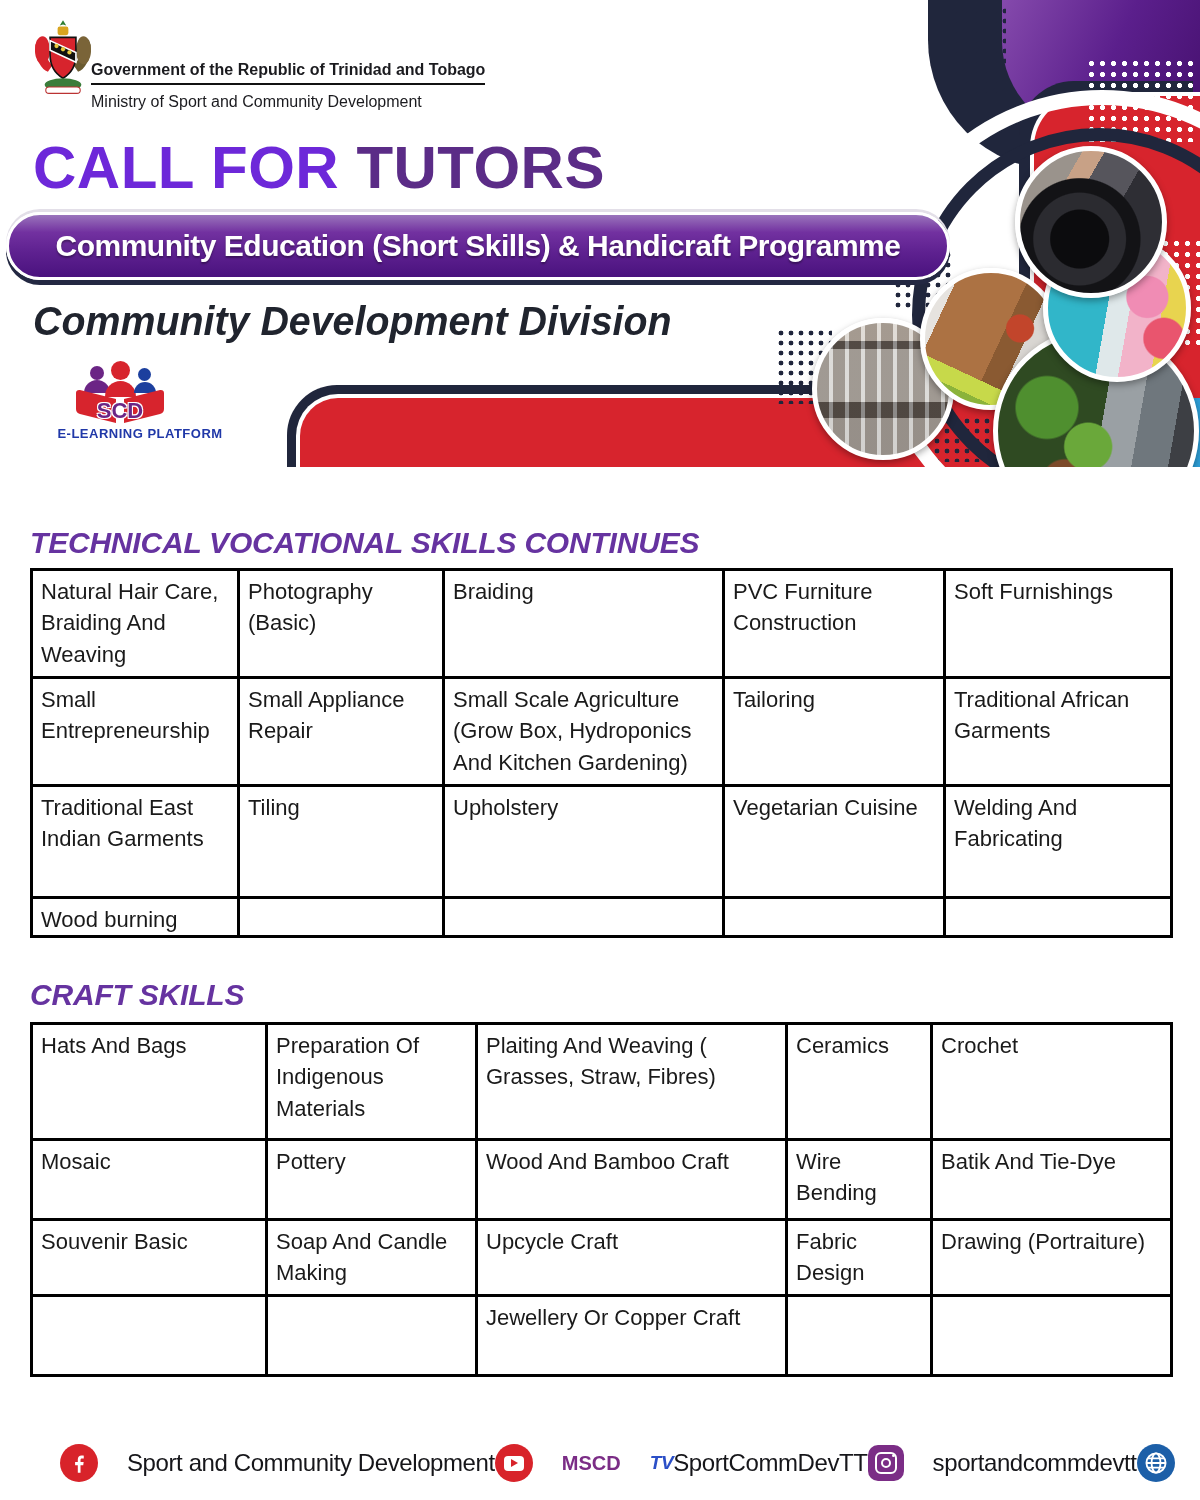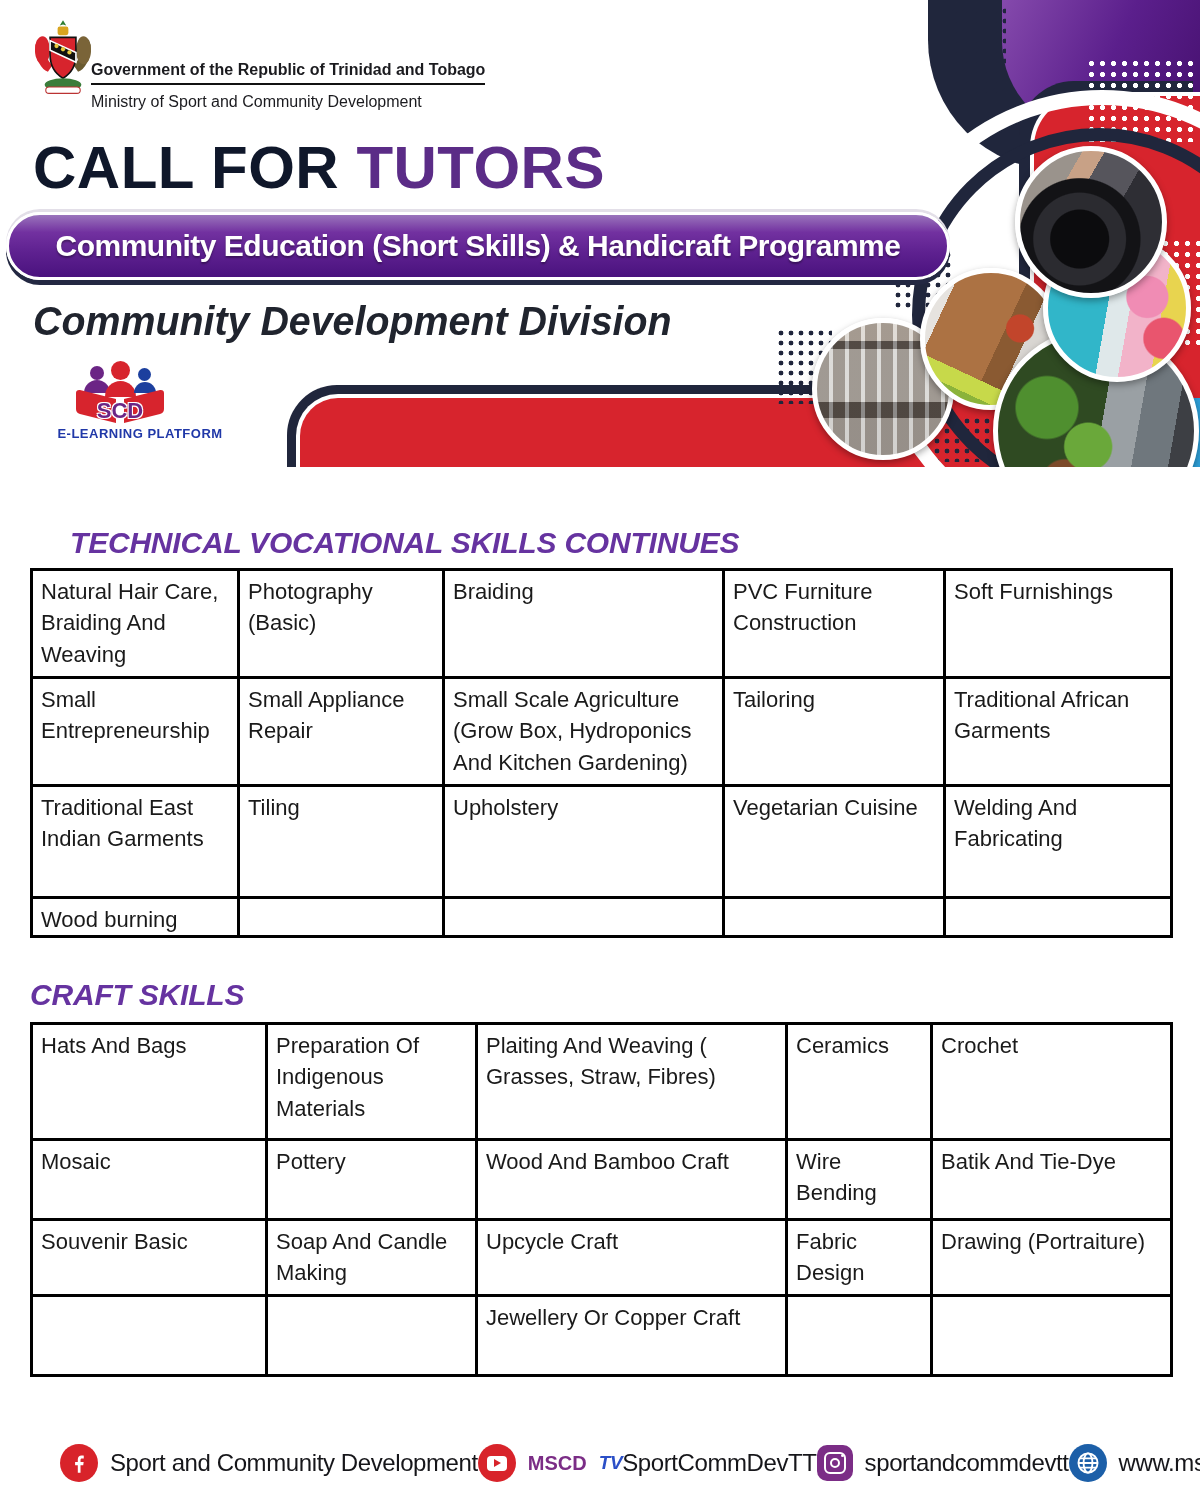--- a/index.html
+++ b/index.html
@@ -43,21 +43,21 @@
     radial-gradient(circle at 25% 38%, #4f8f2f 0 16%, transparent 17%),
     radial-gradient(circle at 46% 58%, #6aa83a 0 15%, transparent 16%),
     radial-gradient(circle at 34% 76%, #7c4a2a 0 11%, transparent 12%),
     linear-gradient(100deg,#2f4a22 0 52%,#9aa0a4 52% 68%,#6f777d 68% 84%,#3d3f44 84%);}
   
   .gov{position:absolute;left:91px;top:33px;z-index:2;margin-top:28px;}
   .gov .l1{font-size:16px;font-weight:bold;border-bottom:2px solid #111;padding-bottom:4px;}
   .gov .l2{font-size:16px;padding-top:8px;}
   .coa{position:absolute;left:30px;top:18px;z-index:2;}
   .title{position:absolute;left:33px;top:133px;z-index:2;font-size:60px;font-weight:bold;letter-spacing:.5px;white-space:nowrap;}
-  .title .t1{color:#0f172a;}
+  .title .t1{color:#6d28d9;}
   .title .t2{color:#5B2C87;}
   .banner{position:absolute;left:6px;top:212px;width:938px;height:62px;z-index:2;
     background:linear-gradient(180deg,#9a74bc 0%,#7231a0 28%,#5e2190 60%,#4a127e 100%);
     border:3px solid #fff;border-radius:34px;box-shadow:0 5px 0 #232842, 0 -3px 0 #e3dfe8;
     display:flex;align-items:center;justify-content:center;}
   .banner span{color:#fff;font-size:30px;font-weight:bold;letter-spacing:-.5px;white-space:nowrap;
     text-shadow:0 2px 2px rgba(0,0,0,.35);}
   .division{position:absolute;left:33px;top:298px;z-index:2;font-size:41px;font-weight:bold;font-style:italic;
     color:#20242e;transform:scaleX(.96);transform-origin:left;white-space:nowrap;}
   
@@ -72,39 +72,39 @@
   .scd .book{position:absolute;left:18px;top:30px;width:88px;height:26px;}
   .scd .book:before,.scd .book:after{content:"";position:absolute;top:0;width:40px;height:24px;background:#D7242D;}
   .scd .book:before{left:0;transform:skewY(14deg);border-radius:4px 0 0 4px;}
   .scd .book:after{right:0;transform:skewY(-14deg);border-radius:0 4px 4px 0;}
   .scd .acro{position:absolute;left:30px;top:34px;width:64px;text-align:center;font-size:22px;color:#6B2585;
     text-shadow:-1px -1px 0 #fff,1px -1px 0 #fff,-1px 1px 0 #fff,1px 1px 0 #fff;z-index:3;}
   .scd .plat{position:absolute;left:-18px;top:62px;width:200px;text-align:center;font-size:13px;color:#2038A8;letter-spacing:.5px;}
   
   .sec-head{position:absolute;left:30px;z-index:2;font-size:30px;font-weight:bold;font-style:italic;
     color:#6633A0;letter-spacing:-.2px;white-space:nowrap;}
-  #head1{top:526px;margin-left:40px;}
+  #head1{top:526px;}
   #head2{top:978px;}
   table{position:absolute;left:30px;border-collapse:collapse;table-layout:fixed;z-index:2;background:#fff;}
   #table1{top:568px;width:1140px;}
   #table2{top:1022px;width:1140px;}
   td{border:3px solid #000;vertical-align:top;padding:5px 8px 0;font-size:22px;line-height:1.43;color:#1a1a1a;}
   #table1 tr:nth-child(1) td{height:100px;}
   #table1 tr:nth-child(2) td{height:100px;}
   #table1 tr:nth-child(3) td{height:104px;}
   #table1 tr:nth-child(4) td{height:30px;}
   #table2 tr:nth-child(1) td{height:108px;}
   #table2 tr:nth-child(2) td{height:72px;}
   #table2 tr:nth-child(3) td{height:68px;}
   #table2 tr:nth-child(4) td{height:72px;}
   #table2 tr:nth-child(5) td{height:38px;}
   
   .footer{position:absolute;left:60px;right:30px;top:1438px;height:50px;z-index:2;
     display:flex;align-items:center;justify-content:space-between;}
-  .fitem{display:flex;align-items:center;gap:12px;font-size:24px;letter-spacing:-.4px;color:#16161a;white-space:nowrap;}
+  .fitem{display:flex;align-items:center;gap:29px;font-size:24px;letter-spacing:-.4px;color:#16161a;white-space:nowrap;}
   .icircle{width:38px;height:38px;border-radius:50%;display:flex;align-items:center;justify-content:center;flex:0 0 auto;}
   .fb{background:#D8232A;}
   .yt{background:#D8232A;position:relative;}
   .yt .btn{width:20px;height:15px;background:#fff;border-radius:4px;display:flex;align-items:center;justify-content:center;}
   .yt .tri{width:0;height:0;border-left:7px solid #D8232A;border-top:4.5px solid transparent;border-bottom:4.5px solid transparent;margin-left:2px;}
   .mscd{font-size:20px;font-weight:bold;color:#7B2D86;letter-spacing:0;}
   .mscd-tv{font-size:19px;font-weight:bold;font-style:italic;color:#2B4FC7;}
   .ig{width:36px;height:36px;border-radius:10px;background:#7B2D86;position:relative;flex:0 0 auto;}
   .ig .frame{position:absolute;left:7px;top:7px;width:18px;height:18px;border:2.5px solid #fff;border-radius:6px;}
   .ig .lens{position:absolute;left:13px;top:13px;width:6px;height:6px;border:2.5px solid #fff;border-radius:50%;}

